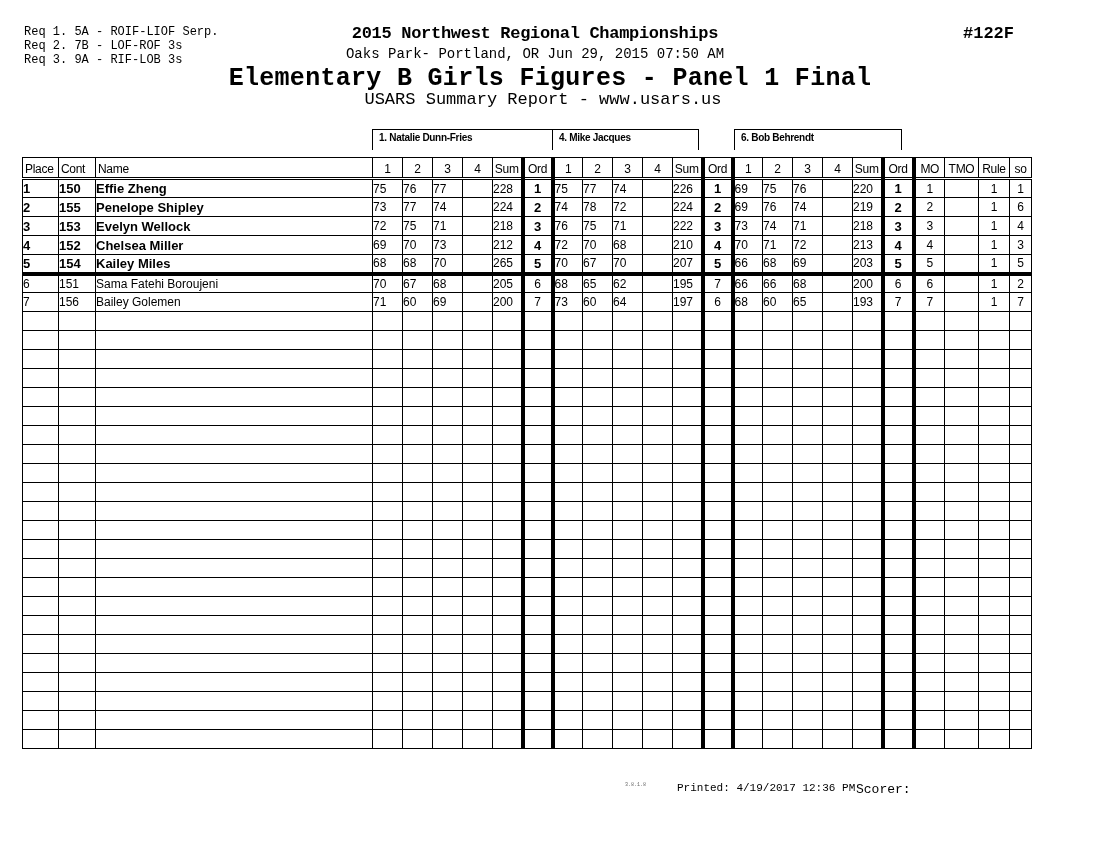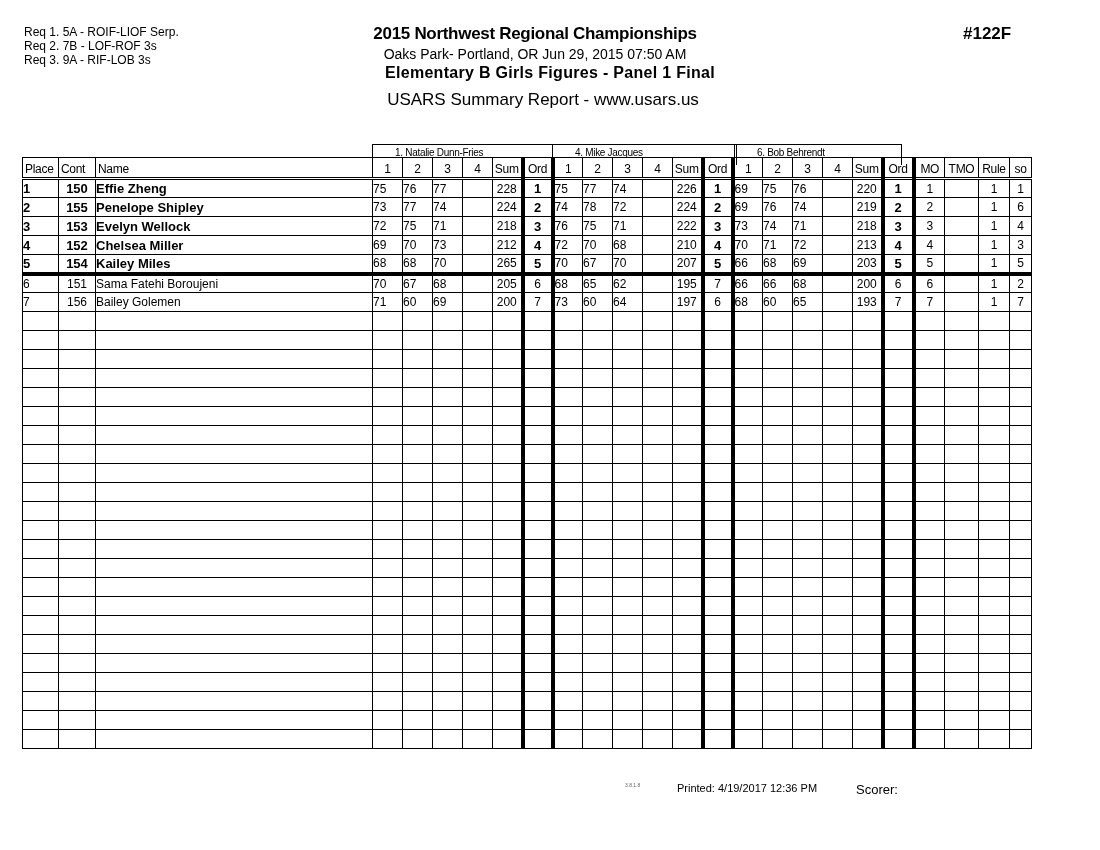--- a/index.html
+++ b/index.html
@@ -1,38 +1,38 @@
 <!DOCTYPE html>
 <html><head>
 <meta charset="utf-8">
 <style>
   html, body { margin: 0; padding: 0; background: #ffffff; }
   body { width: 1100px; height: 850px; position: relative; overflow: hidden;
          font-family: "Liberation Sans", sans-serif; color: #000; }
-  .abs { position: absolute; white-space: nowrap; }
+  .abs { position: absolute; white-space: nowrap; font-family: Liberation Mono, monospace; }
   .req { left: 24px; font-size: 12px; line-height: 14px; }
   .center { left: 0; width: 1100px; text-align: center; }
   .t1 { top: 24px; font-size: 17px; font-weight: bold; left: -15px; letter-spacing: -0.3px; }
   .t2 { top: 46px; font-size: 14px; left: -15px; }
-  .t3 { top: 64px; font-size: 16px; font-weight: bold; left: 0; letter-spacing: 0.3px; }
+  .t3 { top: 64px; font-size: 25px; font-weight: bold; left: 0; letter-spacing: 0.3px; }
   .t4 { top: 90px; font-size: 17px; left: -7px; }
   .evt { left: 963px; top: 24px; font-size: 17px; font-weight: bold; }
 
-  .judge-box { position: absolute; top: 144px; height: 21px; border: 1px solid #000; border-bottom: none;
-               font-size: 10px; box-sizing: border-box; padding: 2px 0 0 22px; letter-spacing: -0.3px; }
+  .judge-box { position: absolute; top: 129px; height: 21px; border: 1px solid #000; border-bottom: none;
+               font-size: 10px; box-sizing: border-box; padding: 2px 0 0 6px; letter-spacing: -0.3px; font-weight: bold; }
 
   table.grid { position: absolute; left: 22px; top: 157px; border-collapse: collapse; table-layout: fixed; padding-left: 18px; }
   table.grid td, table.grid th { border: 1px solid #000; padding: 0; height: 19px; font-size: 12px;
       font-weight: normal; overflow: hidden; white-space: nowrap; box-sizing: border-box; }
   table.grid thead th { height: 21px; text-align: center; vertical-align: bottom; padding-bottom: 1px; letter-spacing: -0.3px; }
   table.grid thead th.left { text-align: left; padding-left: 2px; }
   table.grid thead tr th { border-bottom: 3px double #000; }
   td.l { text-align: left; padding-left: 3px; }
   td.c { text-align: center; }
-  td.r { text-align: center; padding-right: 3px; }
+  td.r { text-align: left; padding-right: 3px; }
   .thickR { border-right: 4px solid #000 !important; }
   tr.bold td { font-weight: bold; font-size: 13px; }
   tr.bold td.sc { font-weight: normal; font-size: 12px; }
   tr.cut td { border-bottom: 4px solid #000; }
   td.ord { font-weight: bold; text-align: center; font-size: 13px; }
 
   .foot-ver { left: 625px; top: 782px; font-size: 5px; color: #666; }
   .foot-print { left: 649px; top: 782px; font-size: 11px; padding-left: 28px; }
   .foot-scorer { left: 856px; top: 782px; font-size: 13px; }
 </style>
@@ -43,21 +43,21 @@
 <div class="abs req" style="top:39px">Req  2.  7B - LOF-ROF 3s</div>
 <div class="abs req" style="top:53px">Req  3.  9A - RIF-LOB 3s</div>
 
 <div class="abs center t1">2015 Northwest Regional Championships</div>
 <div class="abs center t2">Oaks Park- Portland, OR  Jun 29, 2015  07:50 AM</div>
 <div class="abs center t3">Elementary B Girls Figures - Panel 1 Final</div>
 <div class="abs center t4">USARS Summary Report - www.usars.us</div>
 <div class="abs evt">#122F</div>
 
 <div class="judge-box" style="left:372px;width:181px">1.  Natalie Dunn-Fries</div>
-<div class="judge-box" style="left:552px;width:185px">4.  Mike Jacques</div>
+<div class="judge-box" style="left:552px;width:147px">4.  Mike Jacques</div>
 <div class="judge-box" style="left:734px;width:168px">6.  Bob Behrendt</div>
 
 <table class="grid">
   <colgroup>
     <col style="width:36px">
       <col style="width:37px">
       <col style="width:277px">
     <col style="width:30px">
       <col style="width:30px">
       <col style="width:30px">

